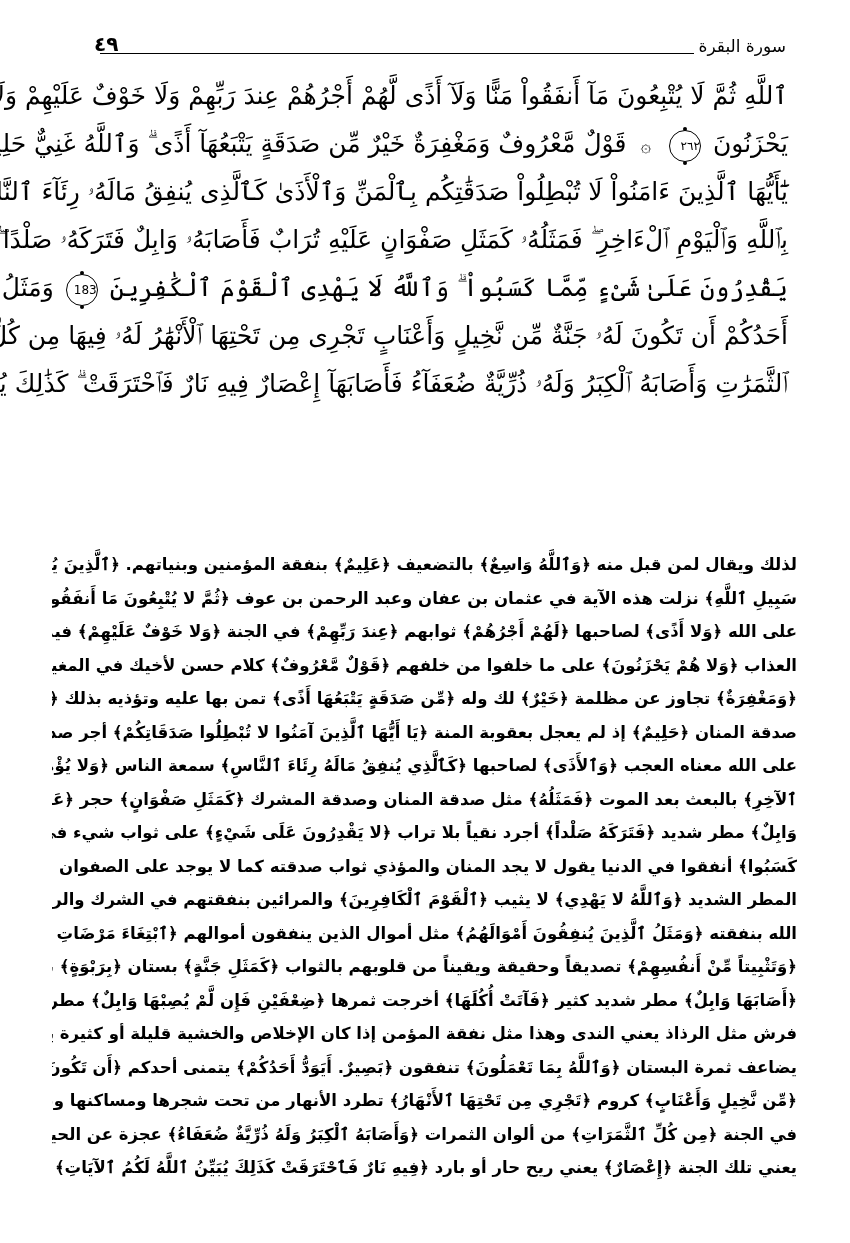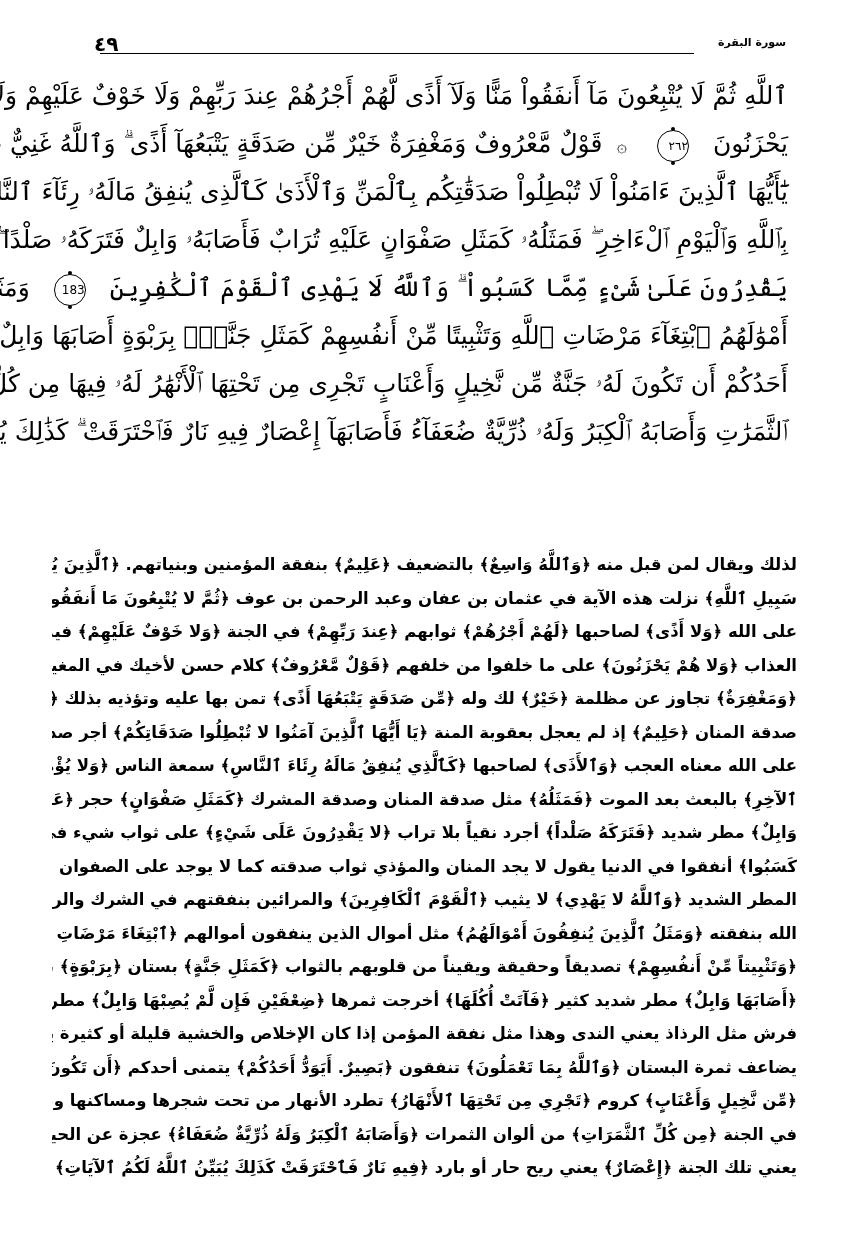--- a/index.html
+++ b/index.html
@@ -26,22 +26,22 @@
       position: absolute;
       top: 30px;
       left: 58px;
       width: 728px;
       height: 30px;
     }
     .header .surah-name {
       position: absolute;
       right: 0;
       top: 6px;
-      font-weight: bold;
-      font-size: 11px;
+      font-weight: normal;
+      font-size: 17px;
       font-family: "DejaVu Sans", sans-serif;
     }
     .header .rule {
       position: absolute;
       right: 92px;
       left: 42px;
       top: 23px;
       border-top: 1.5px solid #000;
     }
     .header .page-number {
@@ -75,21 +75,21 @@
     .ayah-marker {
       display: inline-block;
       width: 30px;
       height: 30px;
       border: 1.5px solid #000;
       border-radius: 50%;
       font-size: 12px;
       line-height: 30px;
       text-align: center;
       vertical-align: middle;
-      margin: 0 16px;
+      margin: 0 4px;
       font-family: "DejaVu Sans", sans-serif;
       position: relative;
     }
     .ayah-marker::before, .ayah-marker::after {
       content: "";
       position: absolute;
       left: 50%;
       width: 4px; height: 4px;
       margin-left: -2px;
       background: #000;
@@ -146,21 +146,20 @@
       <span>قَوْلٌ مَّعْرُوفٌ وَمَغْفِرَةٌ خَيْرٌ مِّن صَدَقَةٍ يَتْبَعُهَآ أَذًى ۗ وَٱللَّهُ غَنِيٌّ حَلِيمٌ</span>
       
     </span>
     <span class="qline">يَٰٓأَيُّهَا ٱلَّذِينَ ءَامَنُواْ لَا تُبْطِلُواْ صَدَقَٰتِكُم بِٱلْمَنِّ وَٱلْأَذَىٰ كَٱلَّذِى يُنفِقُ مَالَهُۥ رِئَآءَ ٱلنَّاسِ وَلَا يُؤْمِنُ</span>
     <span class="qline">بِٱللَّهِ وَٱلْيَوْمِ ٱلْءَاخِرِ ۖ فَمَثَلُهُۥ كَمَثَلِ صَفْوَانٍ عَلَيْهِ تُرَابٌ فَأَصَابَهُۥ وَابِلٌ فَتَرَكَهُۥ صَلْدًا ۖ لَّا</span>
     <span class="qline">
       <span>يَقْدِرُونَ عَلَىٰ شَىْءٍ مِّمَّا كَسَبُواْ ۗ وَٱللَّهُ لَا يَهْدِى ٱلْقَوْمَ ٱلْكَٰفِرِينَ</span>
       <span class="ayah-marker">183</span>
       <span>وَمَثَلُ ٱلَّذِينَ يُنفِقُونَ</span>
     </span>
-    <span class="qline">أَمْوَٰلَهُمُ ٱبْتِغَآءَ مَرْضَاتِ ٱللَّهِ وَتَثْبِيتًا مِّنْ أَنفُسِهِمْ كَمَثَلِ جَنَّةٍۭ بِرَبْوَةٍ أَصَابَهَا وَابِلٌ</span>
     <span class="qline">أَحَدُكُمْ أَن تَكُونَ لَهُۥ جَنَّةٌ مِّن نَّخِيلٍ وَأَعْنَابٍ تَجْرِى مِن تَحْتِهَا ٱلْأَنْهَٰرُ لَهُۥ فِيهَا مِن كُلِّ</span>
     <span class="qline">ٱلثَّمَرَٰتِ وَأَصَابَهُ ٱلْكِبَرُ وَلَهُۥ ذُرِّيَّةٌ ضُعَفَآءُ فَأَصَابَهَآ إِعْصَارٌ فِيهِ نَارٌ فَٱحْتَرَقَتْ ۗ كَذَٰلِكَ يُبَيِّنُ</span>
   </div>
 
   <div class="tafsir">
     <span class="tline">لذلك ويقال لمن قبل منه ﴿وَٱللَّهُ وَاسِعٌ﴾ بالتضعيف ﴿عَلِيمٌ﴾ بنفقة المؤمنين وبنياتهم. ﴿ٱلَّذِينَ يُنفِقُونَ أَمْوَالَهُمْ فِي</span>
     <span class="tline">سَبِيلِ ٱللَّهِ﴾ نزلت هذه الآية في عثمان بن عفان وعبد الرحمن بن عوف ﴿ثُمَّ لا يُتْبِعُونَ مَا أَنفَقُوا﴾ بعد النفقة ﴿مَنًّا﴾</span>
     <span class="tline">على الله ﴿وَلا أَذًى﴾ لصاحبها ﴿لَهُمْ أَجْرُهُمْ﴾ ثوابهم ﴿عِندَ رَبِّهِمْ﴾ في الجنة ﴿وَلا خَوْفٌ عَلَيْهِمْ﴾ فيما يستقبلهم من</span>
     <span class="tline">العذاب ﴿وَلا هُمْ يَحْزَنُونَ﴾ على ما خلفوا من خلفهم ﴿قَوْلٌ مَّعْرُوفٌ﴾ كلام حسن لأخيك في المغيب بالدعاء والثناء</span>
     <span class="tline">﴿وَمَغْفِرَةٌ﴾ تجاوز عن مظلمة ﴿خَيْرٌ﴾ لك وله ﴿مِّن صَدَقَةٍ يَتْبَعُهَا أَذًى﴾ تمن بها عليه وتؤذيه بذلك ﴿وَٱللَّهُ غَنِيٌّ﴾ عن</span>

